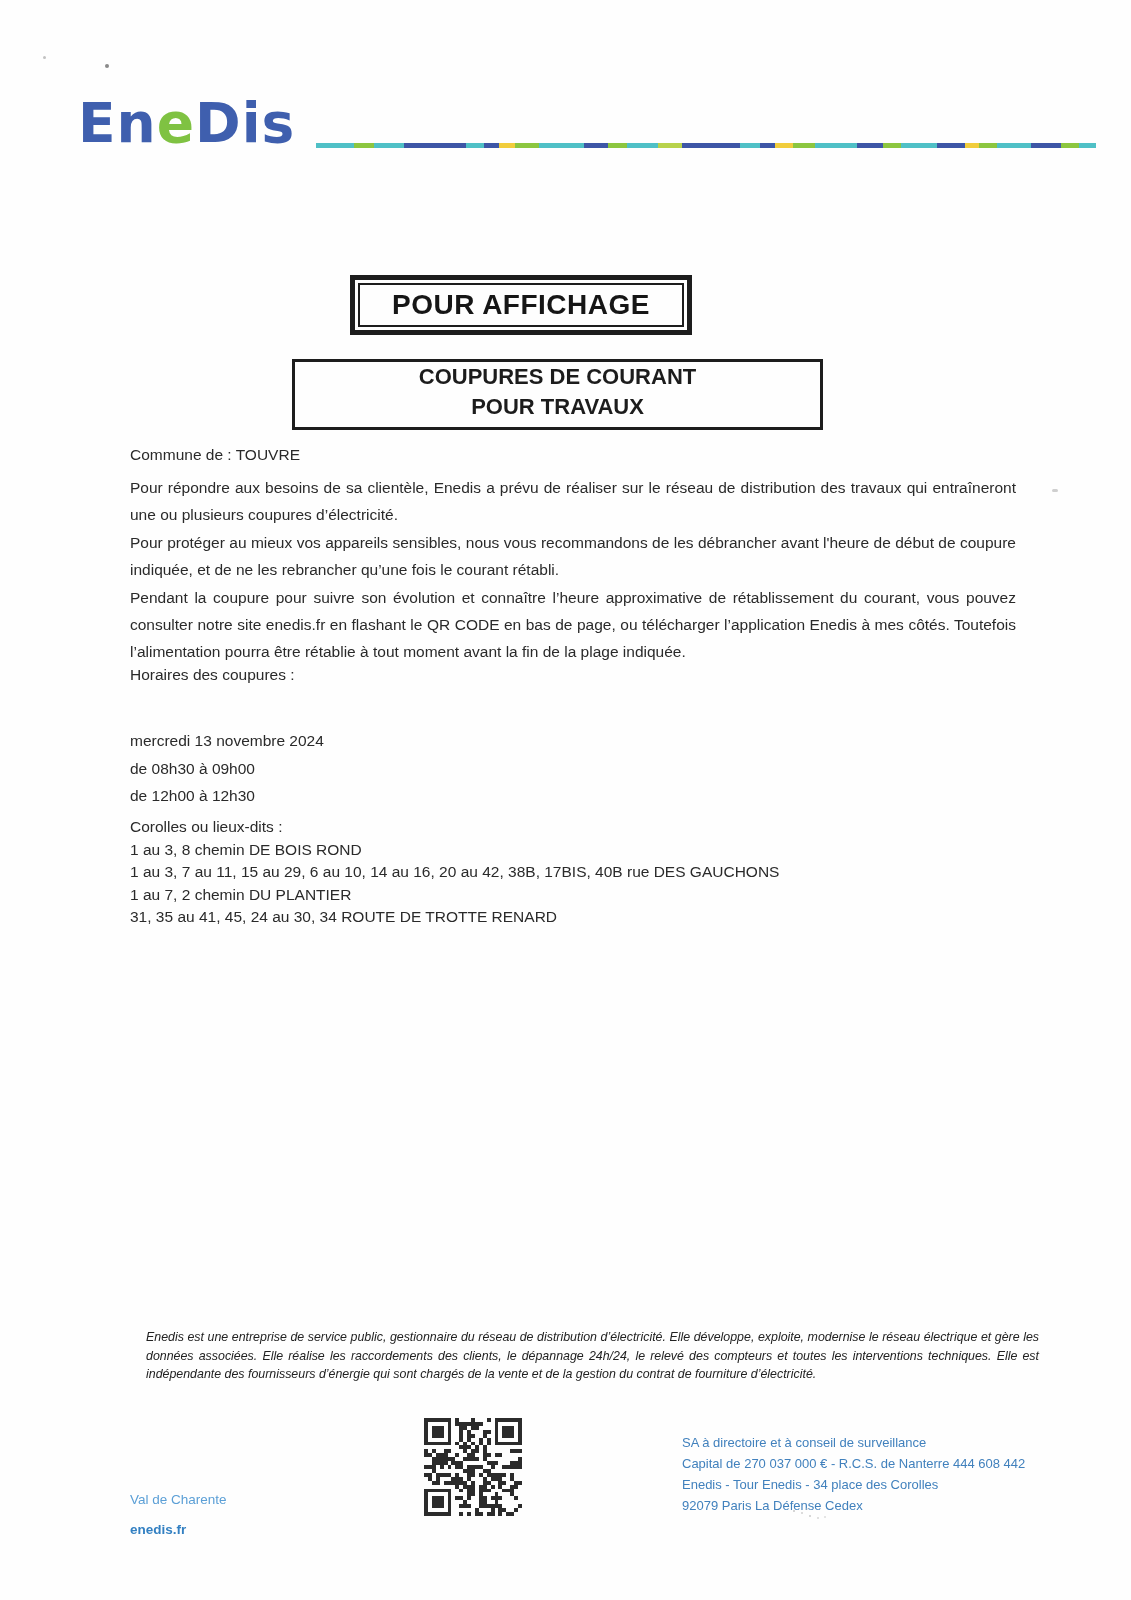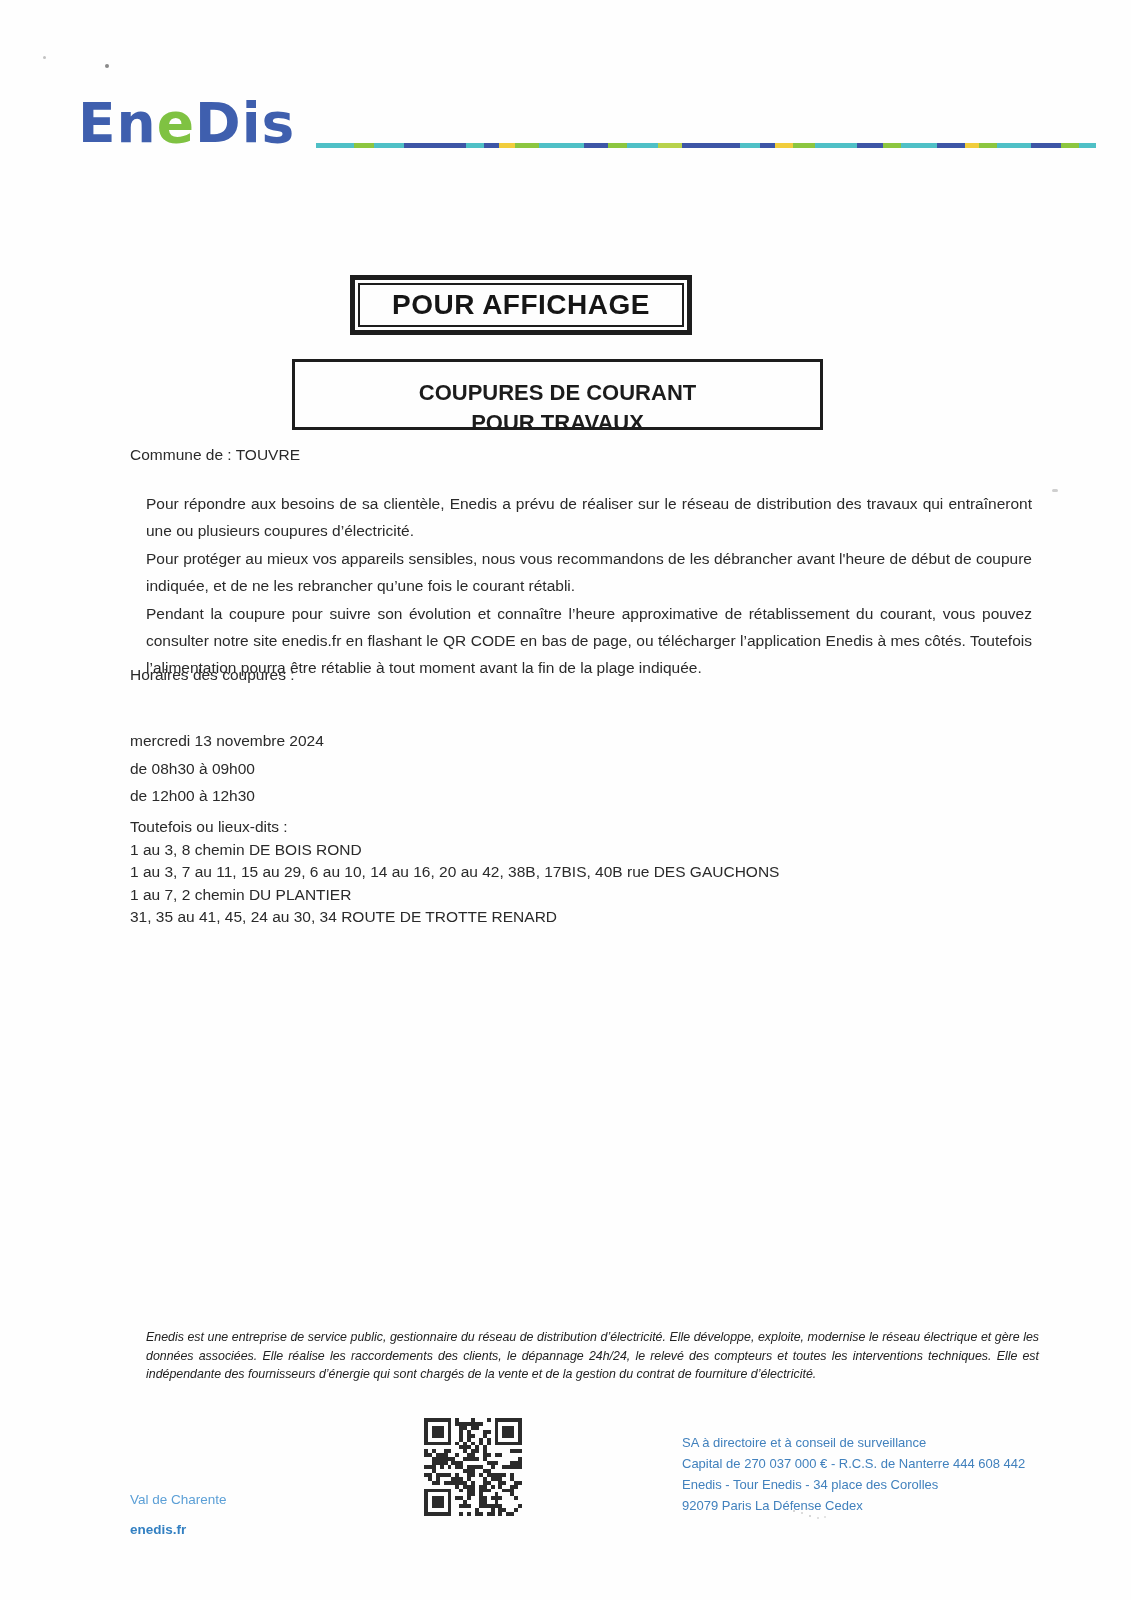--- a/index.html
+++ b/index.html
@@ -31,25 +31,25 @@
       #8cc63f 663px 681px,#4fc0c6 681px 715px,#3d56a6 715px 745px,#8cc63f 745px 763px,
       #4fc0c6 763px 780px);}
   
   .stamp-box{position:absolute;left:350px;top:275px;width:342px;height:60px;
     border:5px solid #1d1d1d;box-sizing:border-box;}
   .stamp-inner{position:absolute;inset:3px;border:2px solid #1d1d1d;
     display:flex;align-items:center;justify-content:center;
     font-size:28px;font-weight:700;letter-spacing:.5px;color:#161616;}
   .notice-box{position:absolute;left:292px;top:359px;width:531px;height:71px;
     border:3px solid #1d1d1d;box-sizing:border-box;text-align:center;
-    font-size:22px;font-weight:700;color:#1c1c1c;line-height:30px;padding-top:16px;}
+    font-size:22px;font-weight:700;color:#1c1c1c;line-height:30px;padding-top:0;}
   
   .tx{position:absolute;left:130px;width:886px;font-size:15.5px;color:#2a2a2a;}
   .commune{top:446px;}
-  .para{margin:16px;text-align:justify;line-height:27px;}
+  .para{margin:0;text-align:justify;line-height:27px;}
   .p1{top:474px;}
   .p2{top:529px;}
   .p3{top:584px;}
   .horaires{top:666px;}
   .schedule{top:727px;line-height:27.5px;}
   .quartiers{top:816px;line-height:22.6px;}
   
   .footnote{position:absolute;left:130px;top:1312px;width:893px;margin:16px;
     font-size:12.4px;font-style:italic;line-height:18.6px;text-align:justify;color:#222;}
   
@@ -90,21 +90,21 @@
 
   <div class="tx horaires">Horaires des coupures :</div>
 
   <div class="tx schedule">
     <div>mercredi 13 novembre 2024</div>
     <div>de 08h30 à 09h00</div>
     <div>de 12h00 à 12h30</div>
   </div>
 
   <div class="tx quartiers">
-    <div>Toutefois ou lieux-dits :</div>
+    <div>Corolles ou lieux-dits :</div>
     <div>1 au 3, 8 chemin DE BOIS ROND</div>
     <div>1 au 3, 7 au 11, 15 au 29, 6 au 10, 14 au 16, 20 au 42, 38B, 17BIS, 40B rue DES GAUCHONS</div>
     <div>1 au 7, 2 chemin DU PLANTIER</div>
     <div>31, 35 au 41, 45, 24 au 30, 34 ROUTE DE TROTTE RENARD</div>
   </div>
 
   <p class="footnote">Enedis est une entreprise de service public, gestionnaire du réseau de distribution d’électricité.  Elle développe,  exploite, modernise le réseau électrique  et gère les  données associées. Elle réalise les  raccordements des clients, le dépannage 24h/24, le relevé des compteurs et toutes les interventions techniques. Elle  est indépendante des fournisseurs d’énergie qui sont chargés de la vente et de la gestion du contrat de fourniture d’électricité.</p>
 
   <svg id="qr" class="qr" viewBox="0 0 25 25">
       <rect x="0" y="0" width="1" height="1"></rect>

